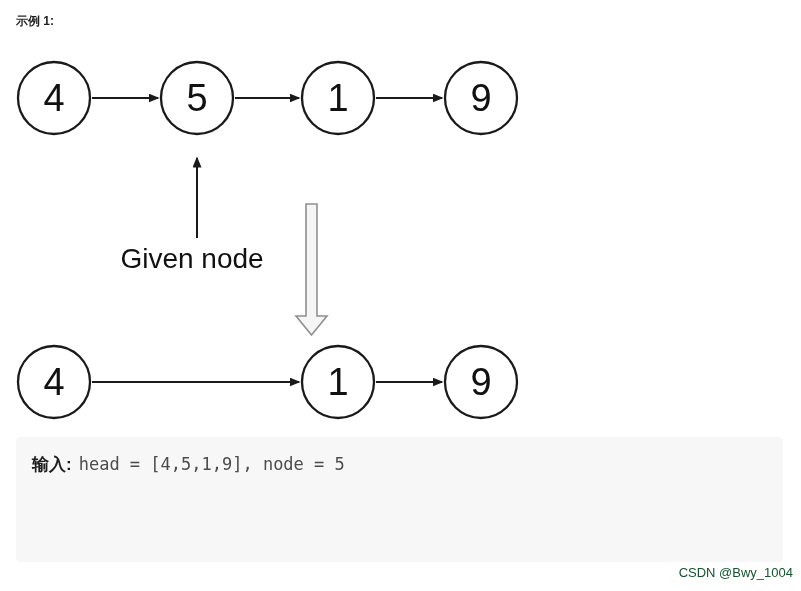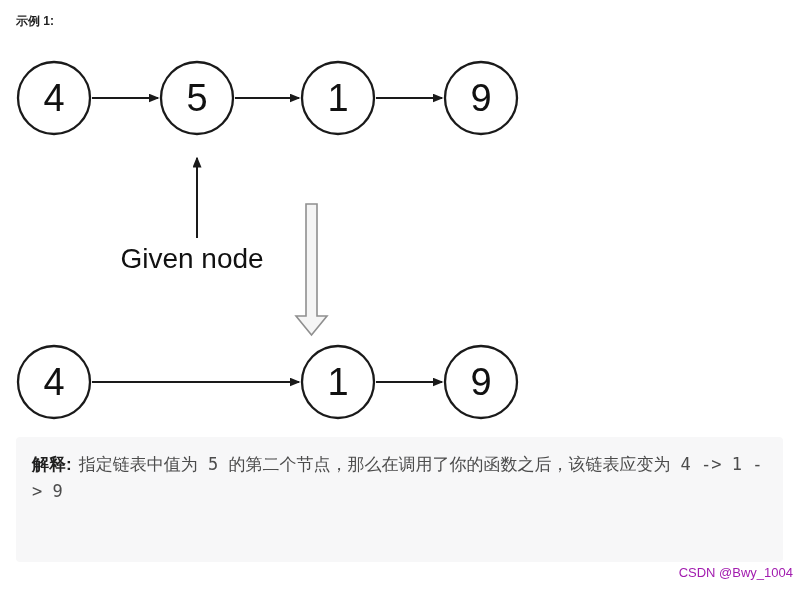--- a/index.html
+++ b/index.html
@@ -37,21 +37,21 @@
     font-size:17px;line-height:26px;color:#4c4c4c;
   }
   .io-line{white-space:pre-wrap;}
   .io-label{
     font-weight:bold;color:#1f1f1f;
     font-family:"Liberation Sans", sans-serif;
     margin-right:7px;
   }
   .watermark{
     position:absolute;right:8px;top:565px;
-    font-size:13px;color:#a21caf;
+    font-size:13px;color:#14532d;
     font-family:"Liberation Sans", sans-serif;
   }
 </style>
 </head>
 <body>
 
 <div class="page">
 
   <div class="example-title">示例 1:</div>
 
@@ -103,18 +103,18 @@
         <text class="node-text" x="338" y="395">1</text>
       </g>
       <g>
         <circle class="node-circle" cx="481" cy="382" r="36"></circle>
         <text class="node-text" x="481" y="395">9</text>
       </g>
     </g>
   </svg>
 
   <div class="codeblock">
-    <div class="io-line"><span class="io-label">解释:</span><span>指定链表中值为 5 的第二个节点，那么在调用了你的函数之后，该链表应变为 4 -&gt; 1 -&gt; 9</span></div>
+    <div class="io-line"><span class="io-label">输入:</span><span>head = [4,5,1,9], node = 5</span></div>
   </div>
 
   <div class="watermark">CSDN @Bwy_1004</div>
 
 </div>
 
 </body></html>

